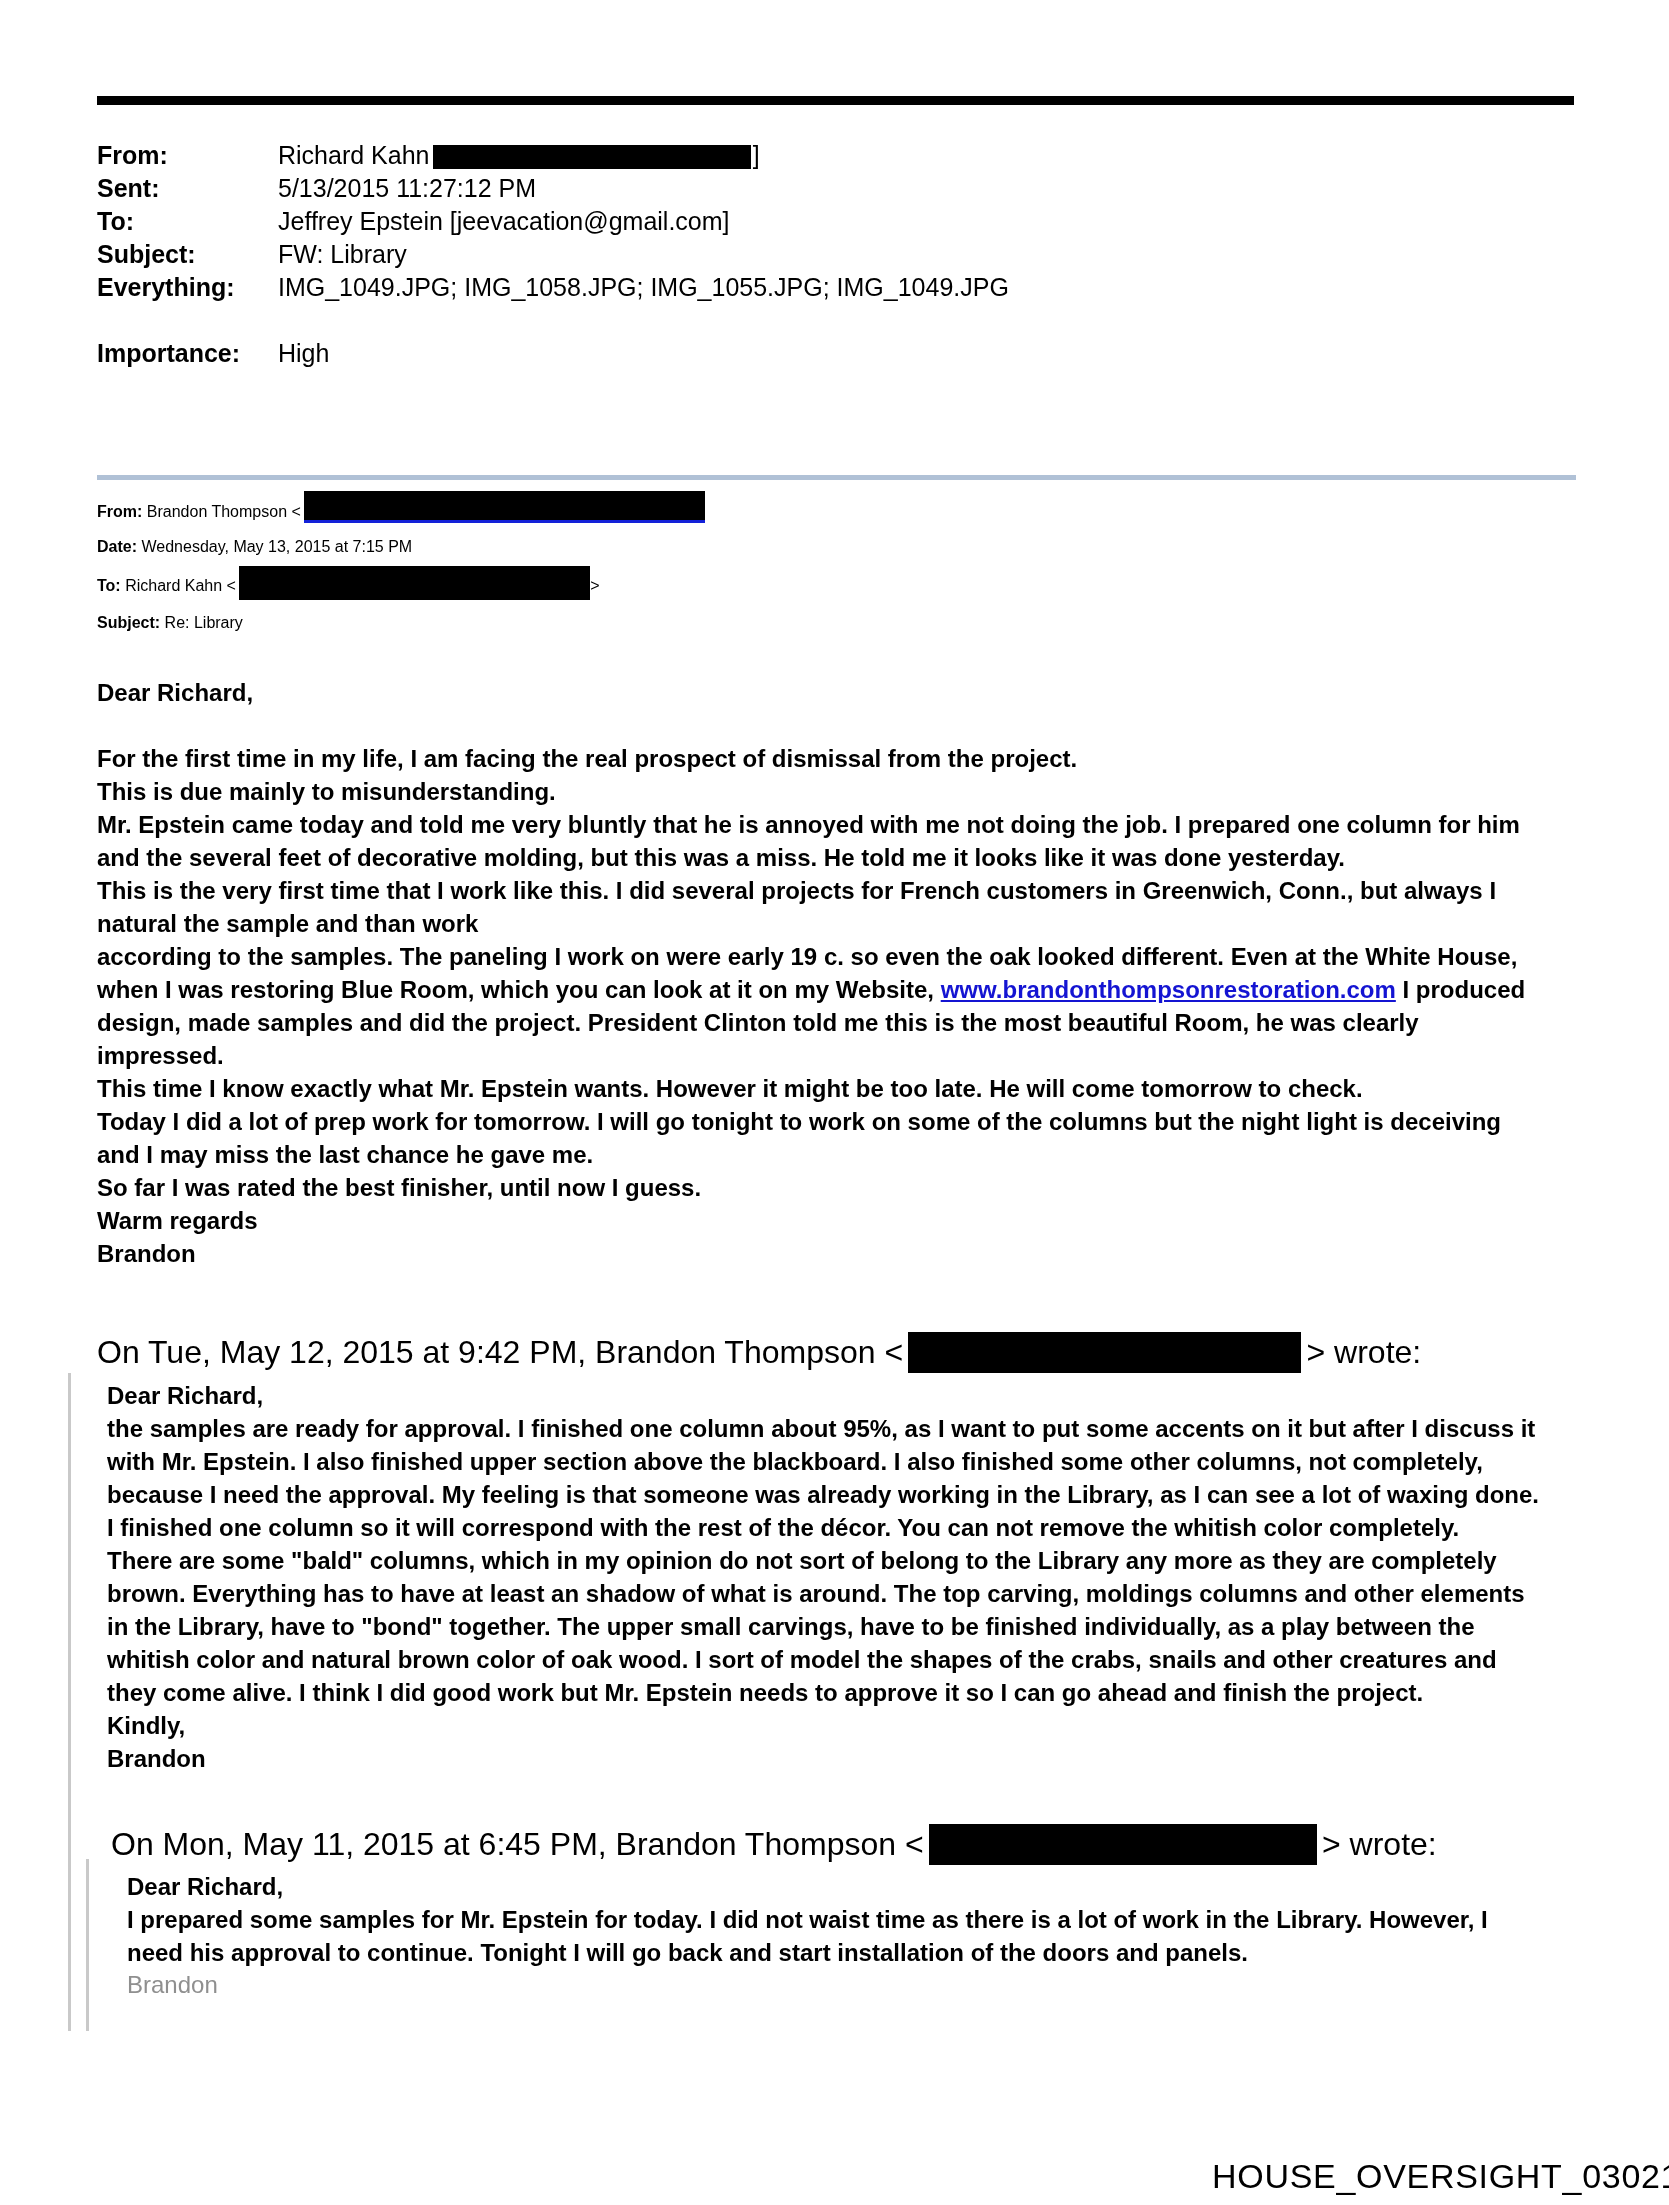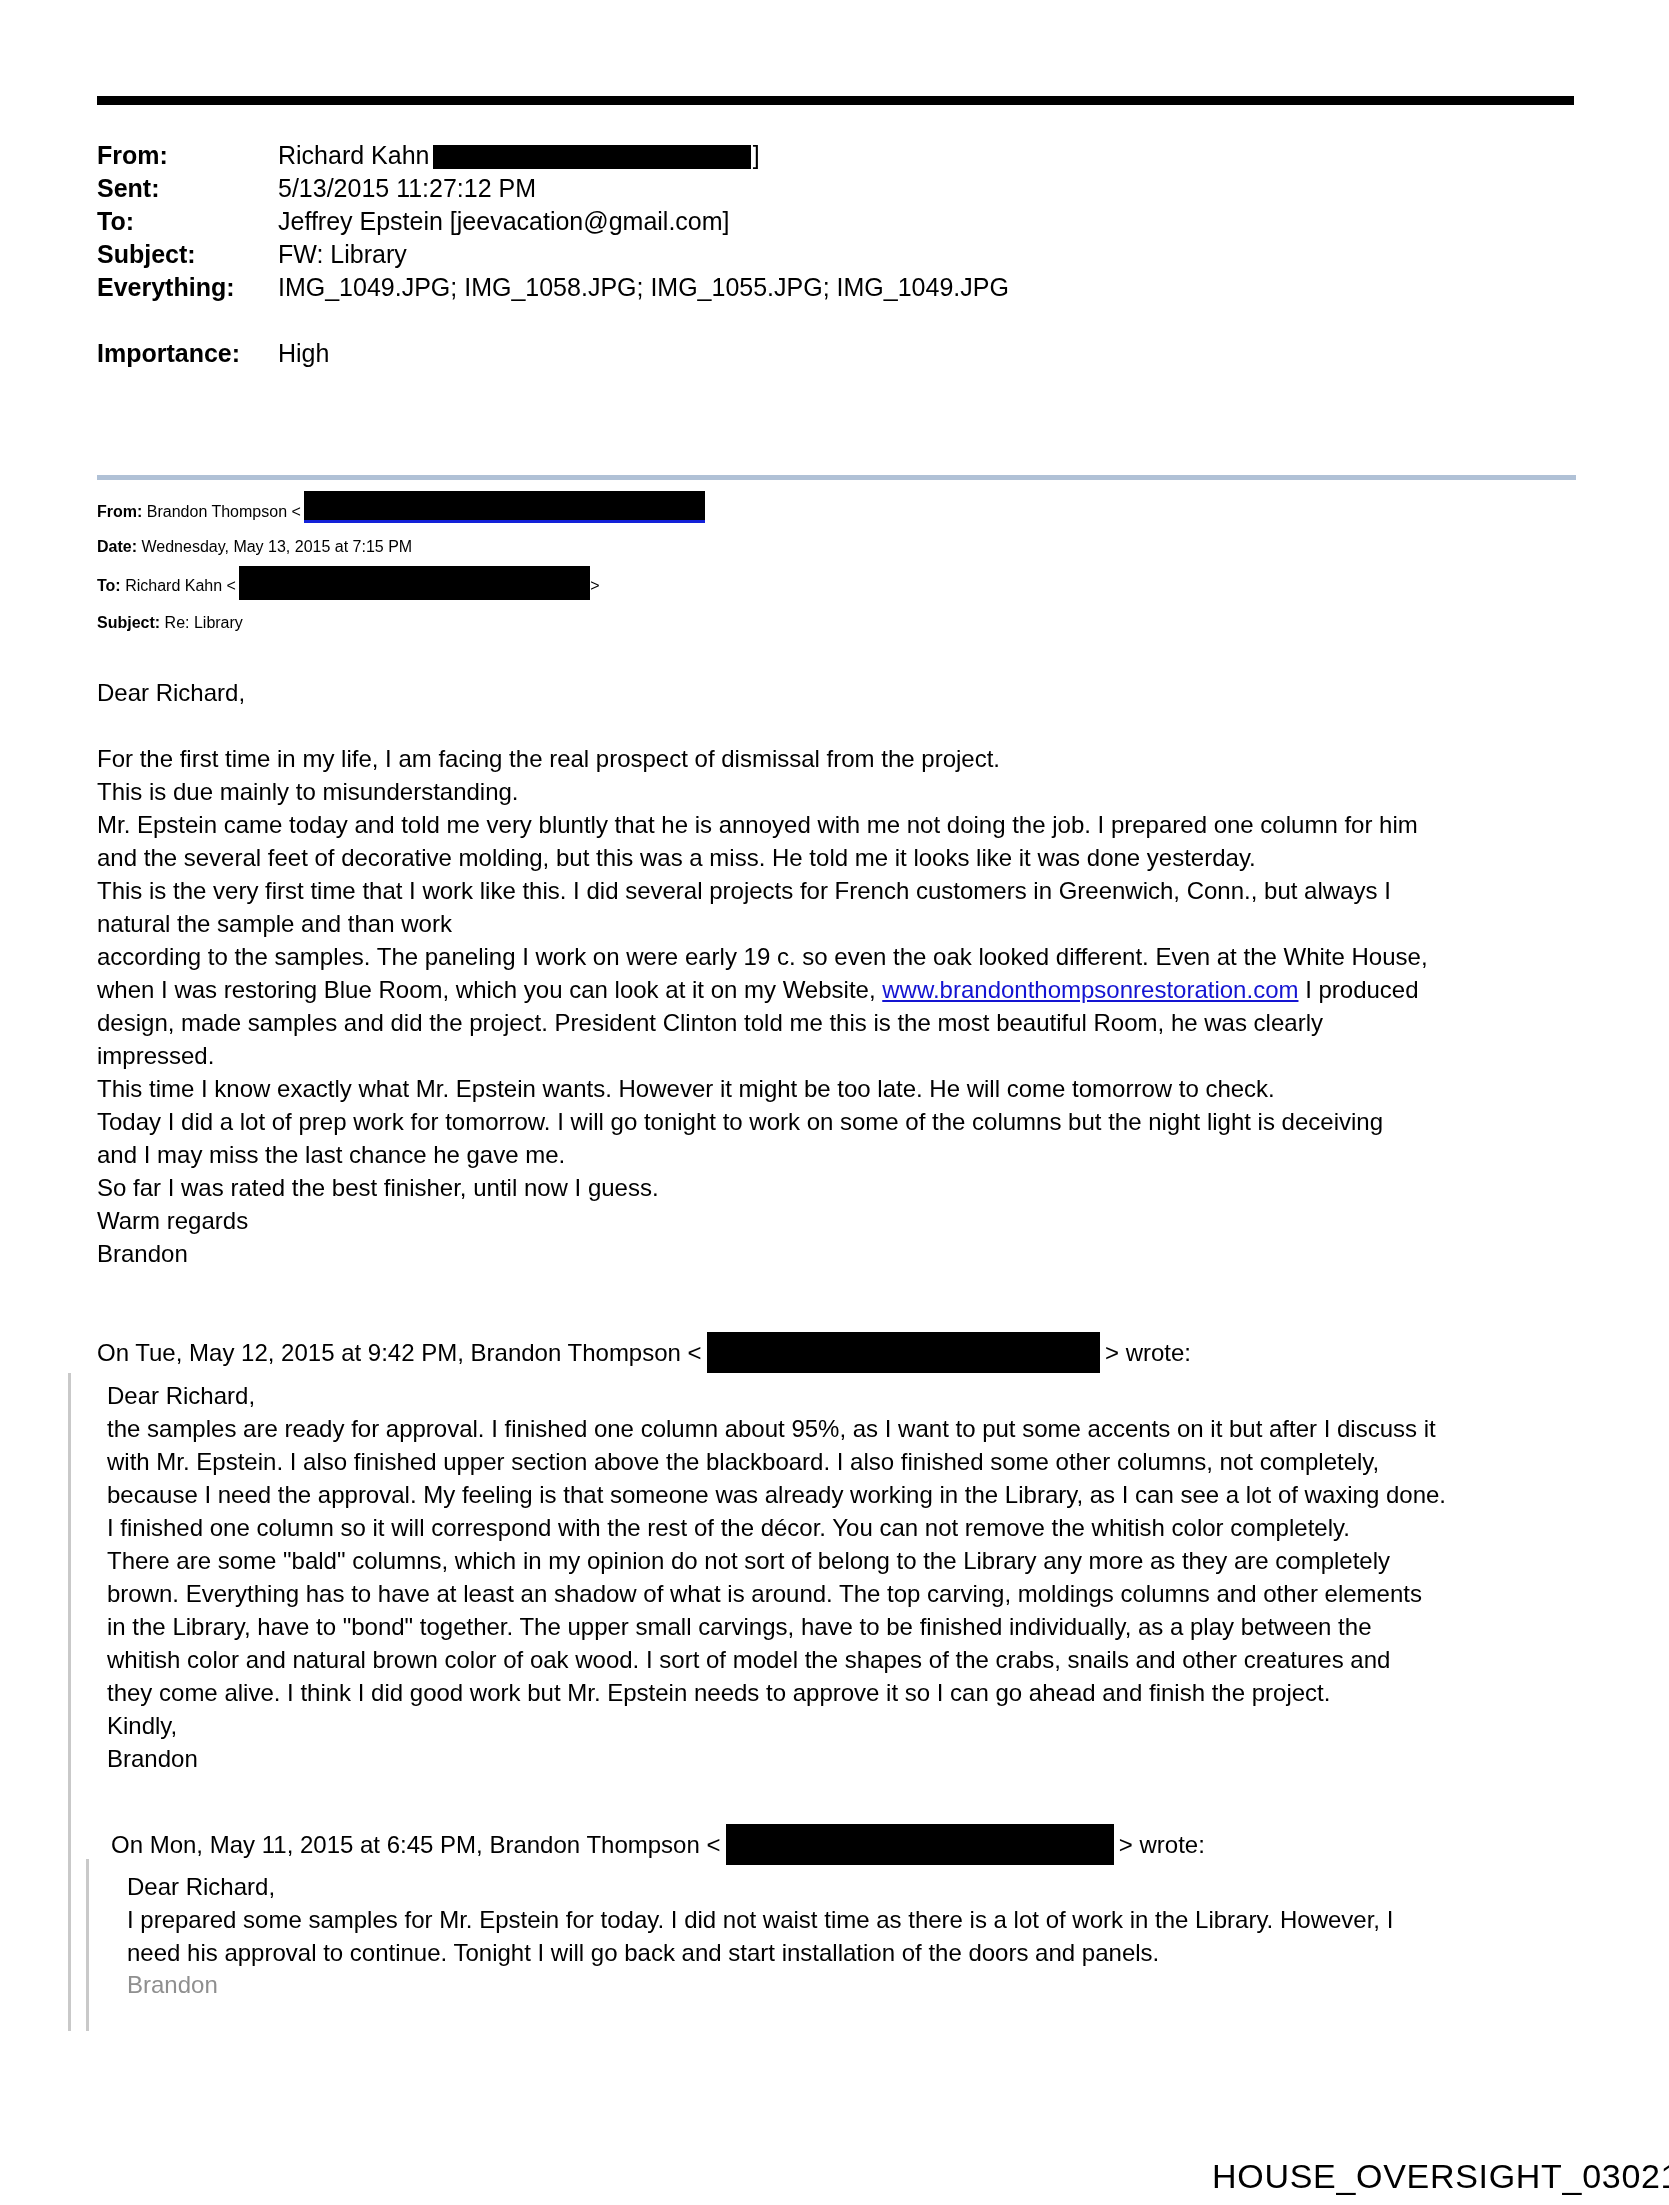--- a/index.html
+++ b/index.html
@@ -32,28 +32,28 @@
   
   .fwd-row { position:absolute; left:97px; line-height:34px; font-size:16px; white-space:nowrap; }
   .fwd-from { top:491px; }
   .fwd-date { top:530px; }
   .fwd-to   { top:566px; }
   .fwd-subj { top:606px; }
   .redact-fwd-from { width:401px; height:29px; vertical-align:-5.9px; margin-left:3.3px; border-bottom:3.3px solid #1321d8; }
   .redact-fwd-to   { width:351px; height:34px; vertical-align:-9.2px; margin-left:3.3px; }
 
   
-  .lines-block { position:absolute; }
+  .lines-block { position:absolute;font-weight:bold; }
   .body-lines  { left:97px; top:676px; }
   .tline { height:33px; line-height:33px; white-space:nowrap; font-size:24px; }
   .link { color:#1414d2; text-decoration:underline;margin-top:20px; }
   .gray { color:#8f8f8f; }
 
   
-  .introline { position:absolute; display:flex; align-items:center; font-size:24px; white-space:nowrap; }
+  .introline { position:absolute; display:flex; align-items:center; font-size:32px; white-space:nowrap; }
   .q1-intro { left:97px; top:1332px; height:41px; }
   .q2-intro { left:111px; top:1824px; height:41px; }
   .redact-q1 { width:393px; height:41px; margin:0 5.2px; flex:none; }
   .redact-q2 { width:388px; height:41px; margin:0 5.2px; flex:none; }
 
   
   .rule-v { position:absolute; width:2.6px; background:#c9c9c9; }
   .rule-q1 { left:68px; top:1373px; height:658px; }
   .rule-q2 { left:86px; top:1859px; height:172px; }
 

